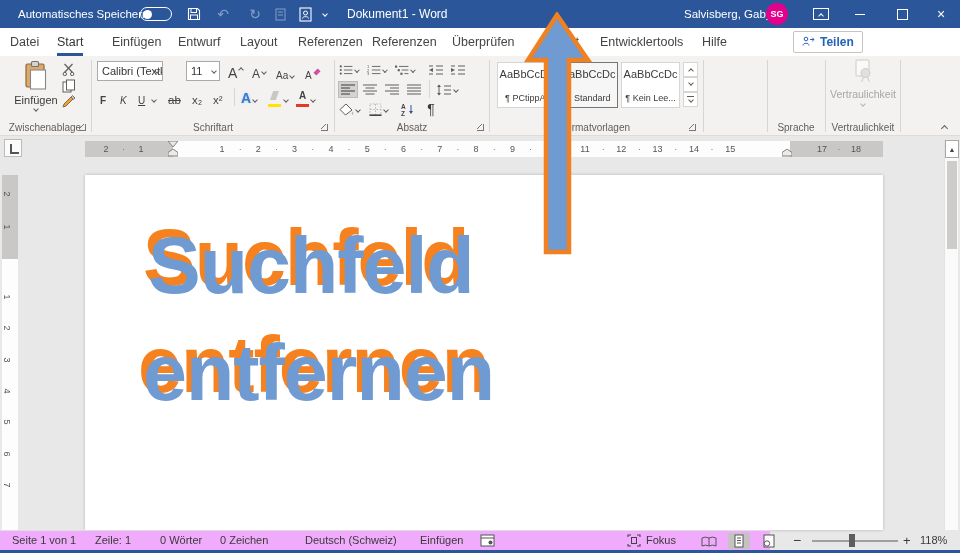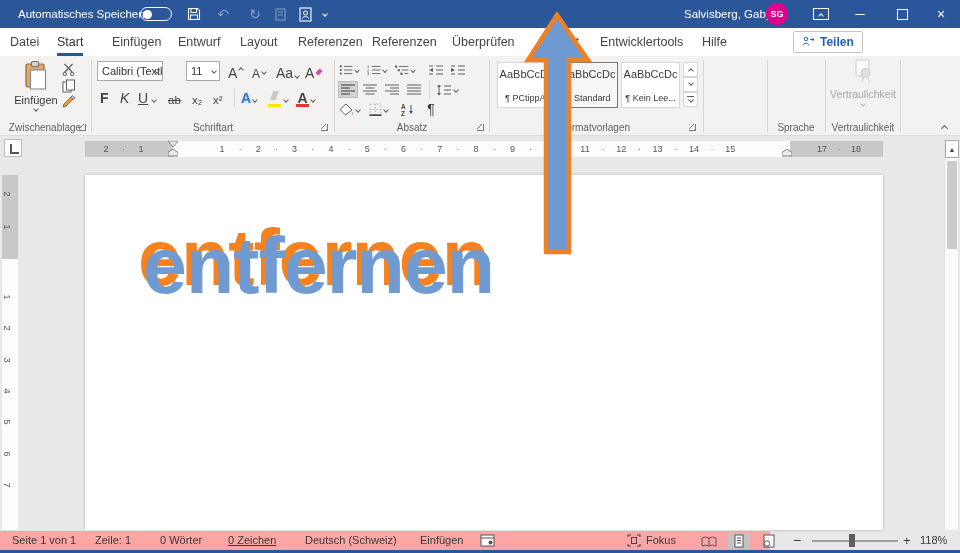--- a/index.html
+++ b/index.html
@@ -38,21 +38,21 @@
 #ribbon{position:absolute;left:0;top:56px;width:960px;height:80px;background:#f3f2f1;border-bottom:1px solid #dedcda}
 .gsep{position:absolute;top:4px;width:1px;height:72px;background:#d8d6d4}
 .glabel{position:absolute;top:66px;font-size:10px;color:#605e5c;white-space:nowrap;transform:translateX(-50%)}
 .launcher{position:absolute;top:67px;width:9px;height:9px}
 .launcher::before{content:"";position:absolute;right:1px;bottom:1px;width:6px;height:6px;border-right:1px solid #777;border-bottom:1px solid #777}
 .launcher::after{content:"";position:absolute;left:1px;top:1px;width:5px;height:5px;background:linear-gradient(135deg,transparent 44%,#777 44%,#777 58%,transparent 58%)}
 #paste-btn{position:absolute;left:10px;top:4px;width:52px;height:60px;display:flex;flex-direction:column;align-items:center;gap:1px;font-size:11px;color:#3b3a39}
 .minicol-btn{position:absolute;left:62px;width:26px;height:15px;display:flex;align-items:center;justify-content:flex-start;gap:2px}
 .combo{position:absolute;top:5px;height:20px;background:#fff;border:1px solid #acaaa8;display:flex;align-items:center;font-size:11px;color:#333;padding-left:4px;white-space:nowrap;overflow:hidden}
 .combo .cv{position:absolute;right:3px}
-.fbtn{position:absolute;height:18px;display:flex;align-items:flex-end;gap:2px;font-size:14px;color:#444}
+.fbtn{position:absolute;height:18px;display:flex;align-items:flex-end;gap:2px;font-size:10px;color:#444}
 .row2{top:32px}
 .colorbar{position:absolute;left:0;bottom:-1px;width:13px;height:3.5px}
 .vline{position:absolute;width:1px;height:18px;background:#d8d6d4}
 .pbtn{position:absolute;width:20px;height:15px;display:flex;align-items:center;gap:2px}
 .pbtn.activebg{background:#d5d3d1;outline:1px solid #bdbbb9}
 
 .style-card{position:absolute;top:6px;width:59px;height:46px;background:#fff;border:1px solid #d8d6d4;display:flex;flex-direction:column;align-items:center;justify-content:space-between;padding:5px 2px 4px}
 .style-card.selected{border:1.5px solid #767674;background:#f6f6f6}
 .style-card .prev{font-size:11px;color:#3b3a39;white-space:nowrap}
 .style-card .nm{font-size:9px;color:#3b3a39;white-space:nowrap;overflow:hidden;max-width:56px}
@@ -74,21 +74,21 @@
 #v-ruler .marg{position:absolute;left:0;width:16px;background:#c9c8c7}
 #page{position:absolute;left:85px;top:12px;width:798px;height:355px;background:#fff;box-shadow:0 0 3px rgba(0,0,0,.22)}
 #doc-text{position:absolute;left:0;top:37px;font-weight:bold;font-size:79px;line-height:107px;letter-spacing:-1px;white-space:nowrap}
 #doc-text .l1{padding-left:63px}
 #doc-text .l2{padding-left:58px}
 
 #scrollbar{position:absolute;left:944px;top:140px;width:14px;height:390px;background:#fafafa;border-left:1px solid #e3e2e1}
 #scroll-up{position:absolute;left:0;top:0;width:14px;height:18px;background:#fff;border:1px solid #a9a8a7;display:flex;align-items:center;justify-content:center;font-size:7px;color:#444}
 #scroll-thumb{position:absolute;left:2px;top:21px;width:10px;height:88px;background:#cdcccb}
 
-#statusbar{position:absolute;left:0;top:530px;width:770px;height:23px;background:#fca5a5;border-top:1px solid #e2e0de;font-size:11px;color:#3b3a39}
+#statusbar{position:absolute;left:0;top:530px;width:770px;height:23px;background:#f0abfc;border-top:1px solid #e2e0de;font-size:11px;color:#3b3a39}
 .st-item{position:absolute;top:0;height:19px;line-height:19px;white-space:nowrap}
 #blue-strip{position:absolute;left:0;top:19px;width:960px;height:4px;background:#2b579a}
 .sb-btn{position:absolute;top:2px;width:22px;height:16px;display:flex;align-items:center;justify-content:center;border-radius:1px}
 .sb-btn.active{background:#c4c3c2}
 #zoom-track{position:absolute;left:812px;top:9px;width:86px;height:2px;background:#a19f9d}
 #zoom-thumb{position:absolute;left:849px;top:3px;width:6px;height:13px;background:#5f5d5b}
 
 #arrow{position:absolute;left:519px;top:12px;z-index:50}
 </style>
 </head>
@@ -120,20 +120,21 @@
     <span class="qat-ic" style="left:296px;width:18px">
       <svg width="13" height="15" viewBox="0 0 13 15">
           <rect x="1" y="1" width="11" height="13" fill="none" stroke="#fff" stroke-width="1.1"></rect>
           <circle cx="6.5" cy="6" r="2" fill="none" stroke="#fff"></circle>
           <path d="M3.5 11.5 c0-2.5 6-2.5 6 0" fill="none" stroke="#fff"></path>
         </svg>
     </span>
     <span class="qat-ic" style="left:318px;width:14px">
         <i class="cv w s"></i>
       </span>
+    <span id="doc-title">Dokument1 - Word</span>
     <span id="user-name">Salvisberg, Gaby</span>
     <span id="avatar" style="background: rgb(227, 0, 140);">SG</span>
     <span id="ribbon-opts">
         <i class="cv w s up" style="margin-top:5px"></i>
       </span>
     <span id="min-btn"></span>
     <span id="max-btn"></span>
     <span id="close-btn">×</span>
   </div>
 
@@ -411,31 +412,32 @@
     </div>
   </div>
 
   <div id="workspace">
     <div id="v-ruler">
       <span class="marg" style="top:0;height:84px"></span>
       <span id="v-ruler-nums"><span class="vnum" style="top: 14px;">2</span><span class="vnum" style="top: 47px;">1</span><span class="vnum" style="top: 117px;">1</span><span class="vnum" style="top: 148.3px;">2</span><span class="vnum" style="top: 179.6px;">3</span><span class="vnum" style="top: 210.9px;">4</span><span class="vnum" style="top: 242.2px;">5</span><span class="vnum" style="top: 273.5px;">6</span><span class="vnum" style="top: 304.8px;">7</span></span>
     </div>
     <div id="page">
       <div id="doc-text" style="color: rgb(111, 154, 210); text-shadow: rgb(245, 130, 31) -5px -8px 0px;">
+        <div class="l1">Suchfeld</div>
         <div class="l2">entfernen</div>
       </div>
     </div>
   </div>
   <div id="scrollbar">
     <div id="scroll-up">▲</div>
     <div id="scroll-thumb"></div>
   </div>
 
   <div id="statusbar">
-    <span id="status-left"><span class="st-item" style="left: 12px;">Seite 1 von 1</span><span class="st-item" style="left: 95px;">Zeile: 1</span><span class="st-item" style="left: 160px;">0 Wörter</span><span class="st-item" style="left: 228px; text-decoration: underline;">0 Zeichen</span><span class="st-item" style="left: 305px;">Deutsch (Schweiz)</span><span class="st-item" style="left: 420px;">Einfügen</span></span>
+    <span id="status-left"><span class="st-item" style="left: 12px;">Seite 1 von 1</span><span class="st-item" style="left: 95px;">Zeile: 1</span><span class="st-item" style="left: 160px;">0 Wörter</span><span class="st-item" style="left: 220px;">0 Zeichen</span><span class="st-item" style="left: 305px;">Deutsch (Schweiz)</span><span class="st-item" style="left: 420px;">Einfügen</span></span>
     <span class="st-item" style="left:480px;top:3px">
       <svg width="15" height="13" viewBox="0 0 15 13">
           <rect x="1" y="1" width="13" height="11" fill="#fff" stroke="#555"></rect>
           <line x1="1" y1="4" x2="14" y2="4" stroke="#555"></line>
           <circle cx="10.5" cy="8.5" r="2" fill="#555"></circle>
         </svg>
     </span>
     <span class="st-item" style="left:627px;display:flex;align-items:center;gap:5px">
       <svg width="14" height="13" viewBox="0 0 14 13">
           <path d="M1 3 V1 h3 M10 1 h3 v2 M13 10 v2 h-3 M4 12 H1 V10" fill="none" stroke="#444" stroke-width="1.1"></path>

